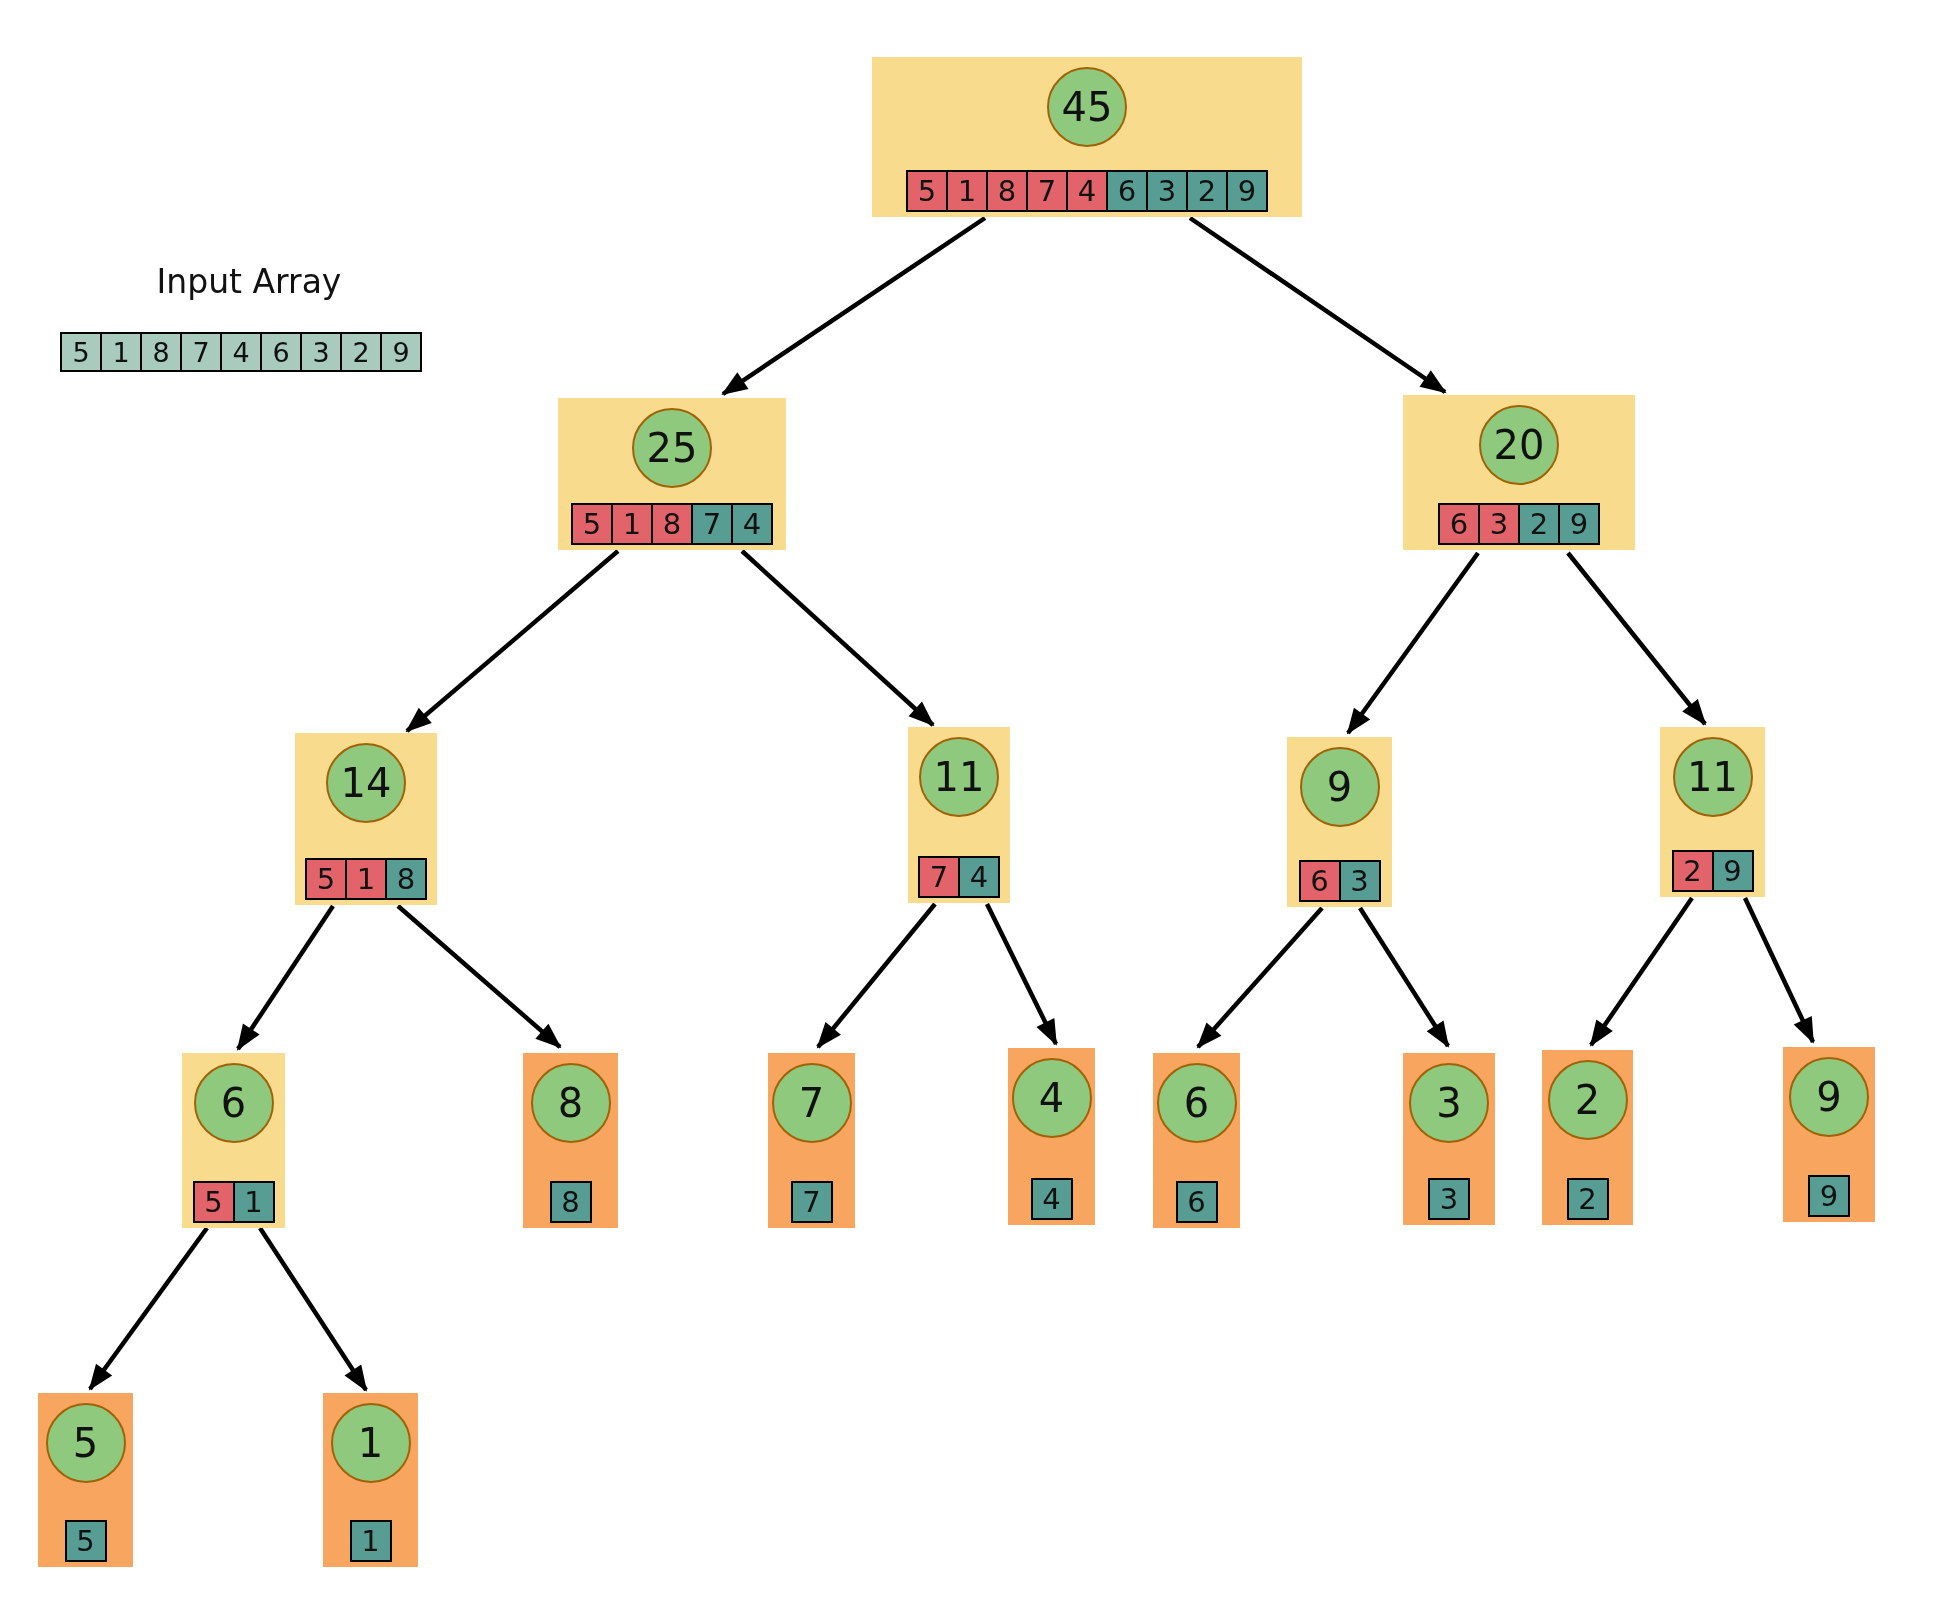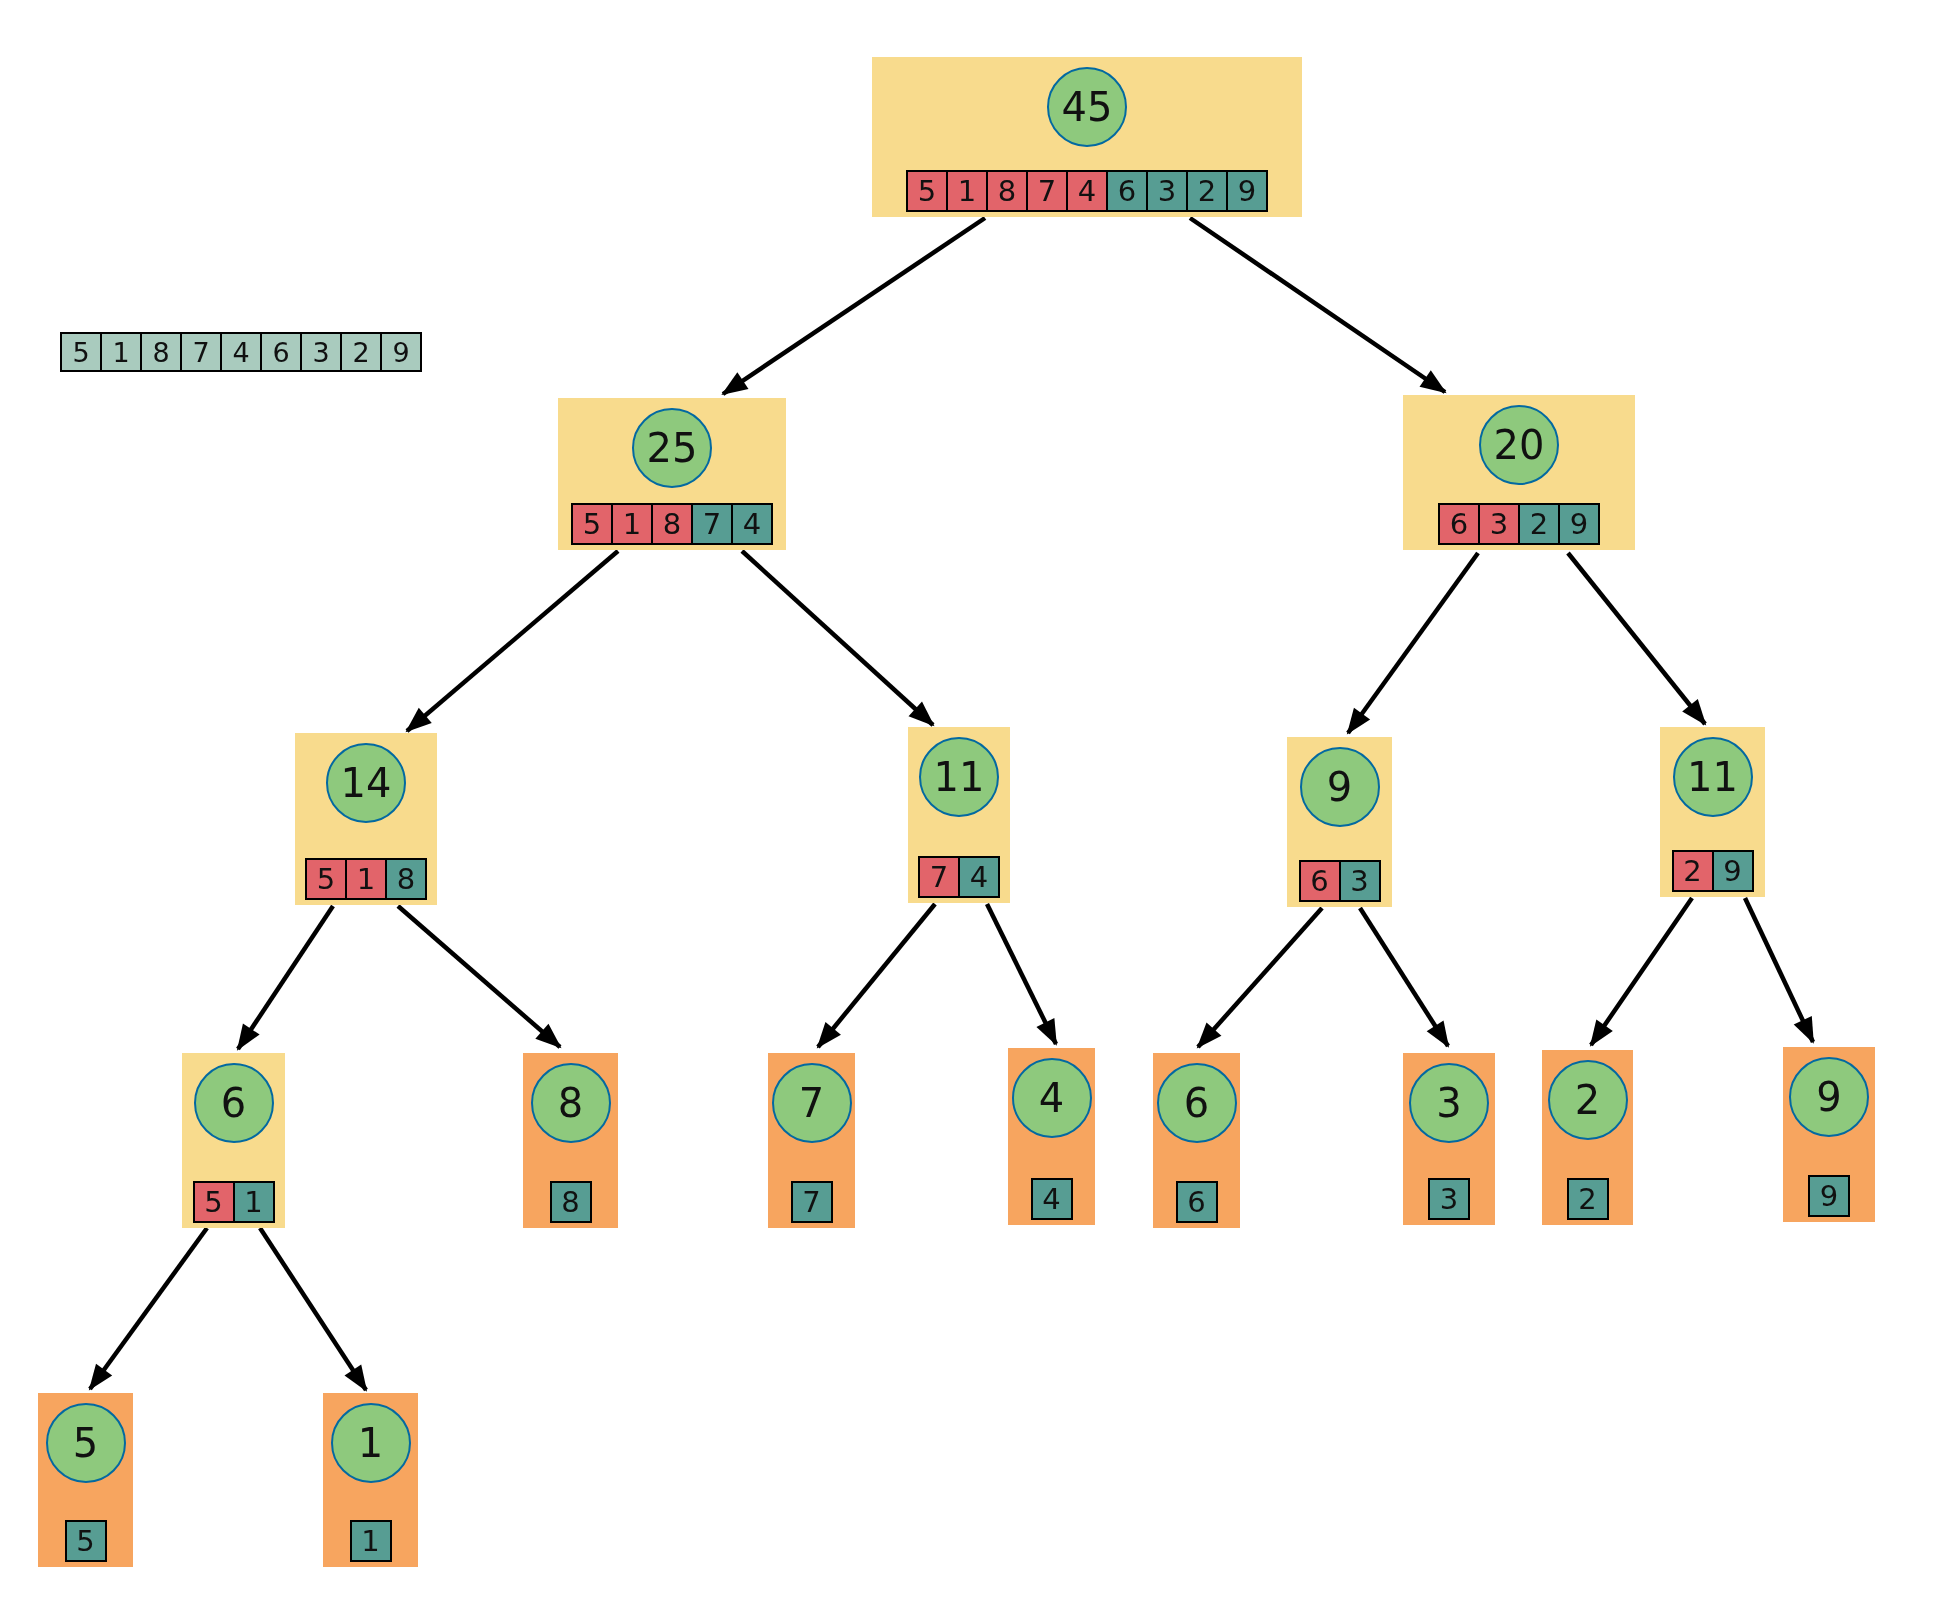--- a/index.html
+++ b/index.html
@@ -34,21 +34,21 @@
     font-size:27px;
   }
   .input-cell:first-child{margin-left:0;}
   .node{position:absolute;box-sizing:border-box;}
   .node.internal{background:var(--internal-bg,#f8db8d);}
   .node.leaf{background:var(--leaf-bg,#f7a55f);}
   .sum-circle{
     position:absolute;top:10px;left:50%;transform:translateX(-50%);
     width:80px;height:80px;border-radius:50%;
     background:var(--circle-bg,#8ec97d);
-    border:2px solid #0369a1;box-sizing:border-box;
+    border:2px solid #a16207;box-sizing:border-box;
     display:flex;align-items:center;justify-content:center;
     font-size:40px;
   }
   .cells{
     position:absolute;bottom:5px;left:50%;transform:translateX(-50%);
     display:flex;
   }
   .cell{
     width:42px;height:42px;box-sizing:border-box;
     border:2px solid #000;margin-left:-2px;
@@ -59,20 +59,21 @@
   .cell.red{background:var(--cell-red,#e2646a);}
   .cell.teal{background:var(--cell-teal,#579d93);}
   #edges{position:absolute;left:0;top:0;pointer-events:none;}
 </style>
 </head>
 <body>
 
 <div id="canvas">
 
 
+  <div class="input-label">Input Array</div>
 
   <div class="input-row" id="input-row">
       <div class="input-cell">5</div>
       <div class="input-cell">1</div>
       <div class="input-cell">8</div>
       <div class="input-cell">7</div>
       <div class="input-cell">4</div>
       <div class="input-cell">6</div>
       <div class="input-cell">3</div>
       <div class="input-cell">2</div>

